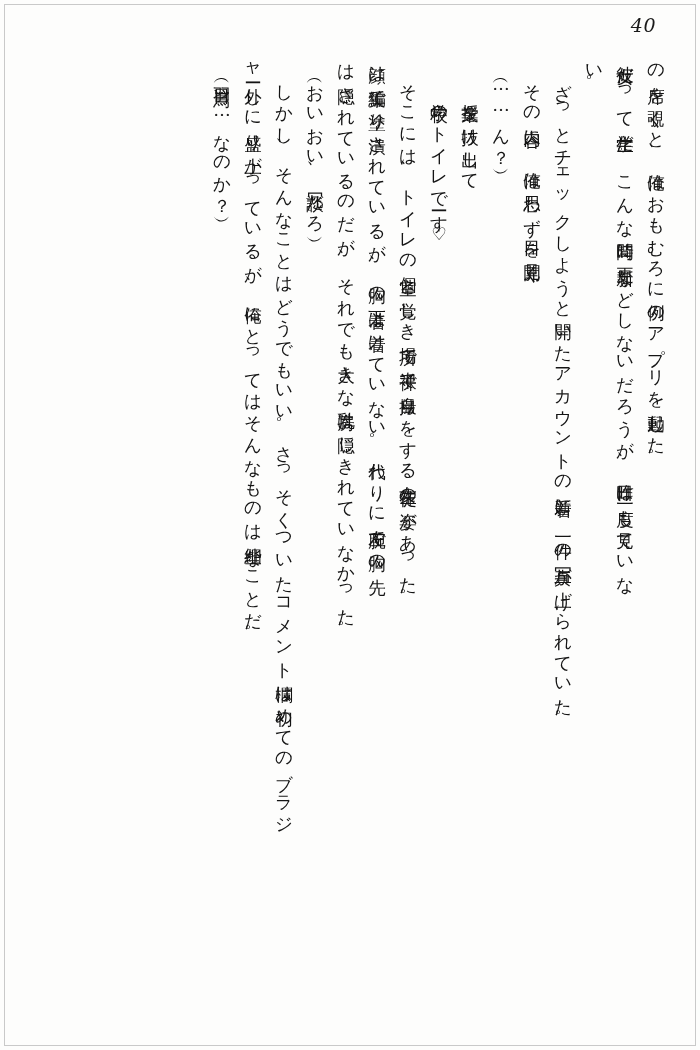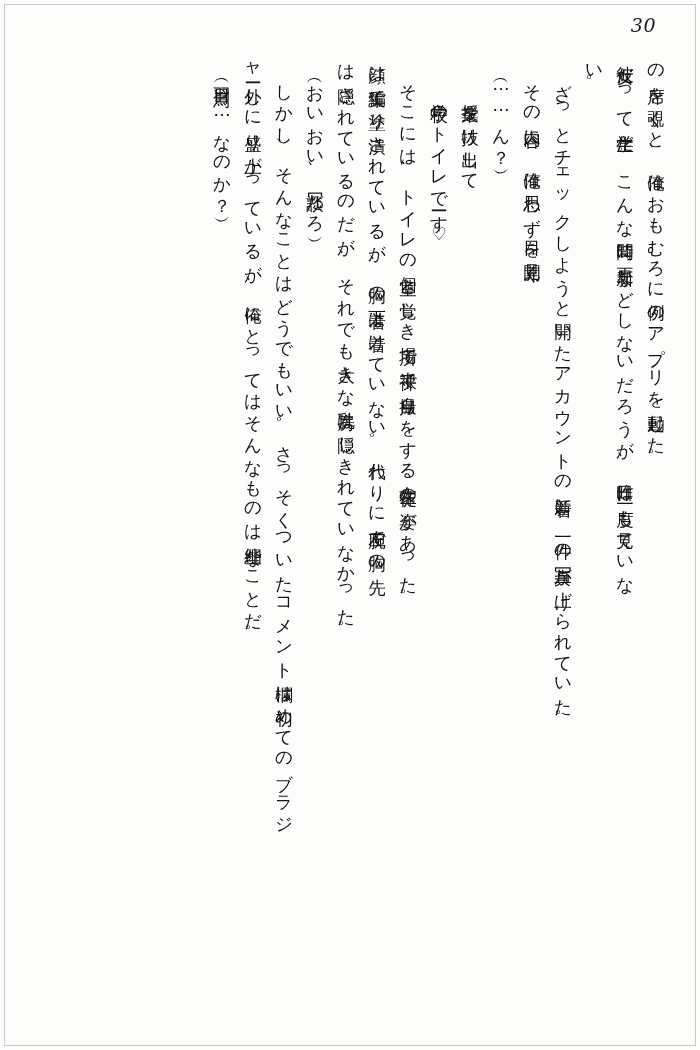--- a/index.html
+++ b/index.html
@@ -76,21 +76,21 @@
     padding-top: 38px;
   }
 </style>
 </head>
 <body>
 
 <div id="page">
 
   <div id="page-frame"></div>
 
-  <div id="page-number">30</div>
+  <div id="page-number">40</div>
 
   <div id="body-text">
     <div class="tcol">の席を覗くと、俺はおもむろに例のアプリを起動した。</div>
     <div class="tcol">彼女だって学生だ。こんな時間に更新などしないだろうが、昨日は一度も見ていな</div>
     <div class="tcol">い。</div>
     <div class="tcol indent">ざっとチェックしようと開いたアカウントの新着に、一件の写真が上げられていた。</div>
     <div class="tcol indent">その内容に、俺は思わず目を見開く。</div>
     <div class="tcol indent">（……ん？）</div>
     <div class="tcol indent2">授業を抜け出して</div>
     <div class="tcol indent2">学校のトイレでーす♡</div>

